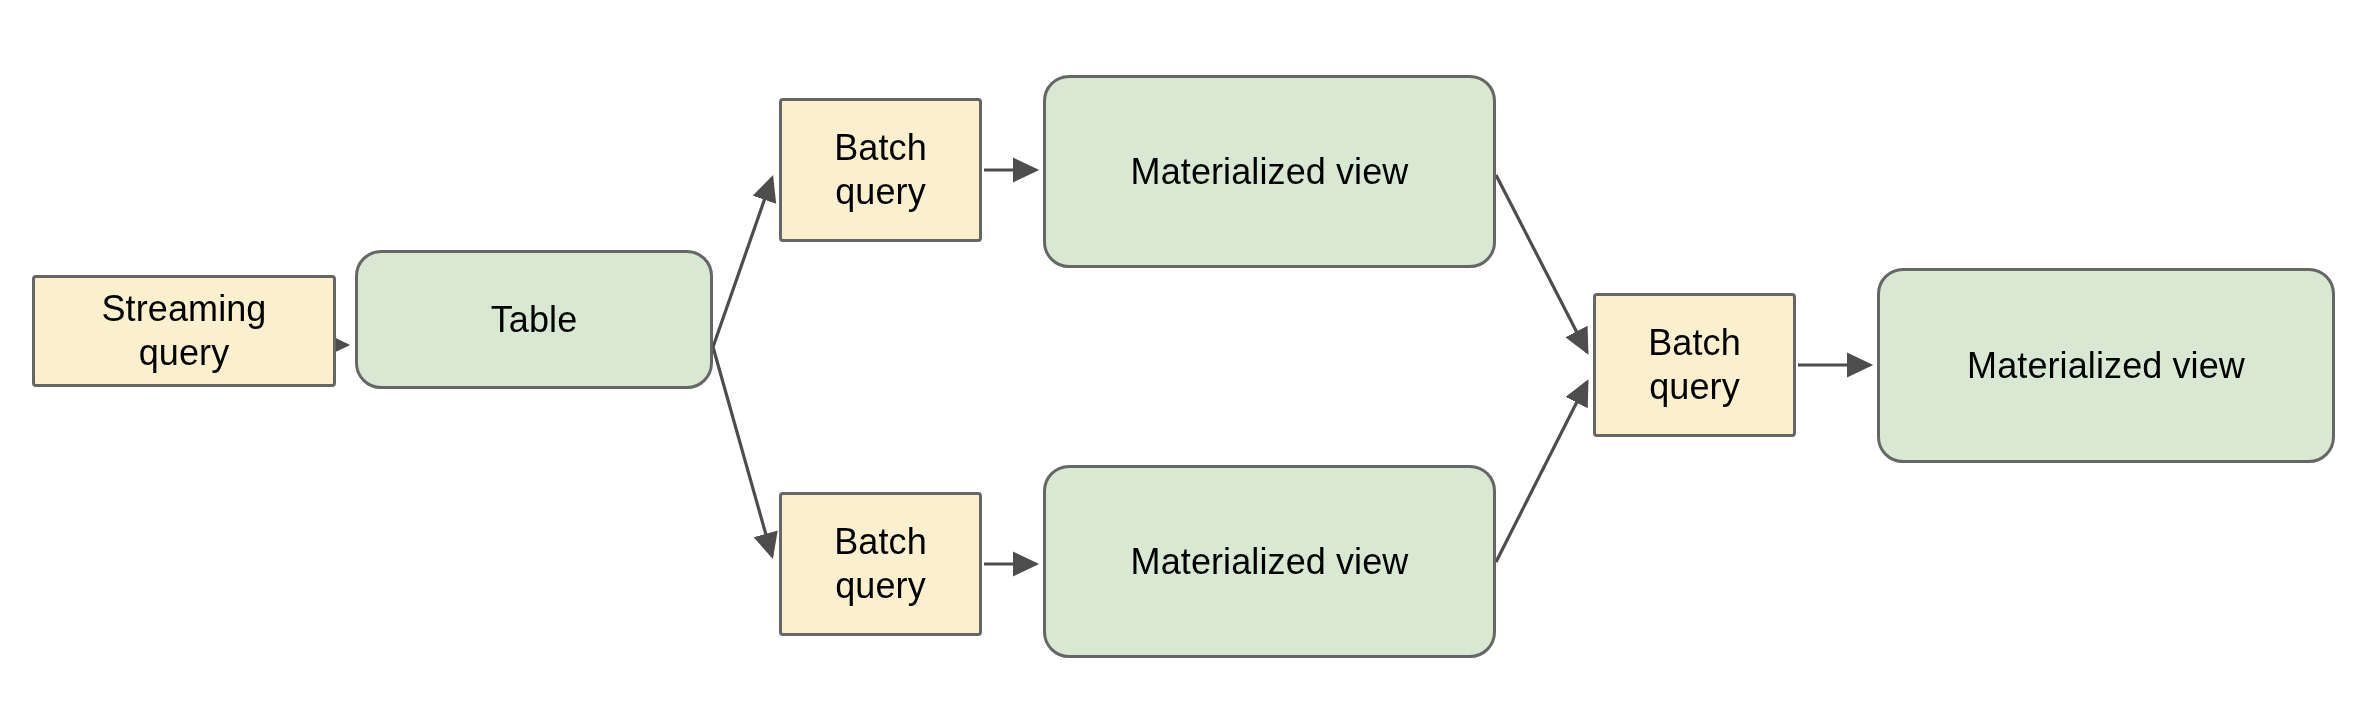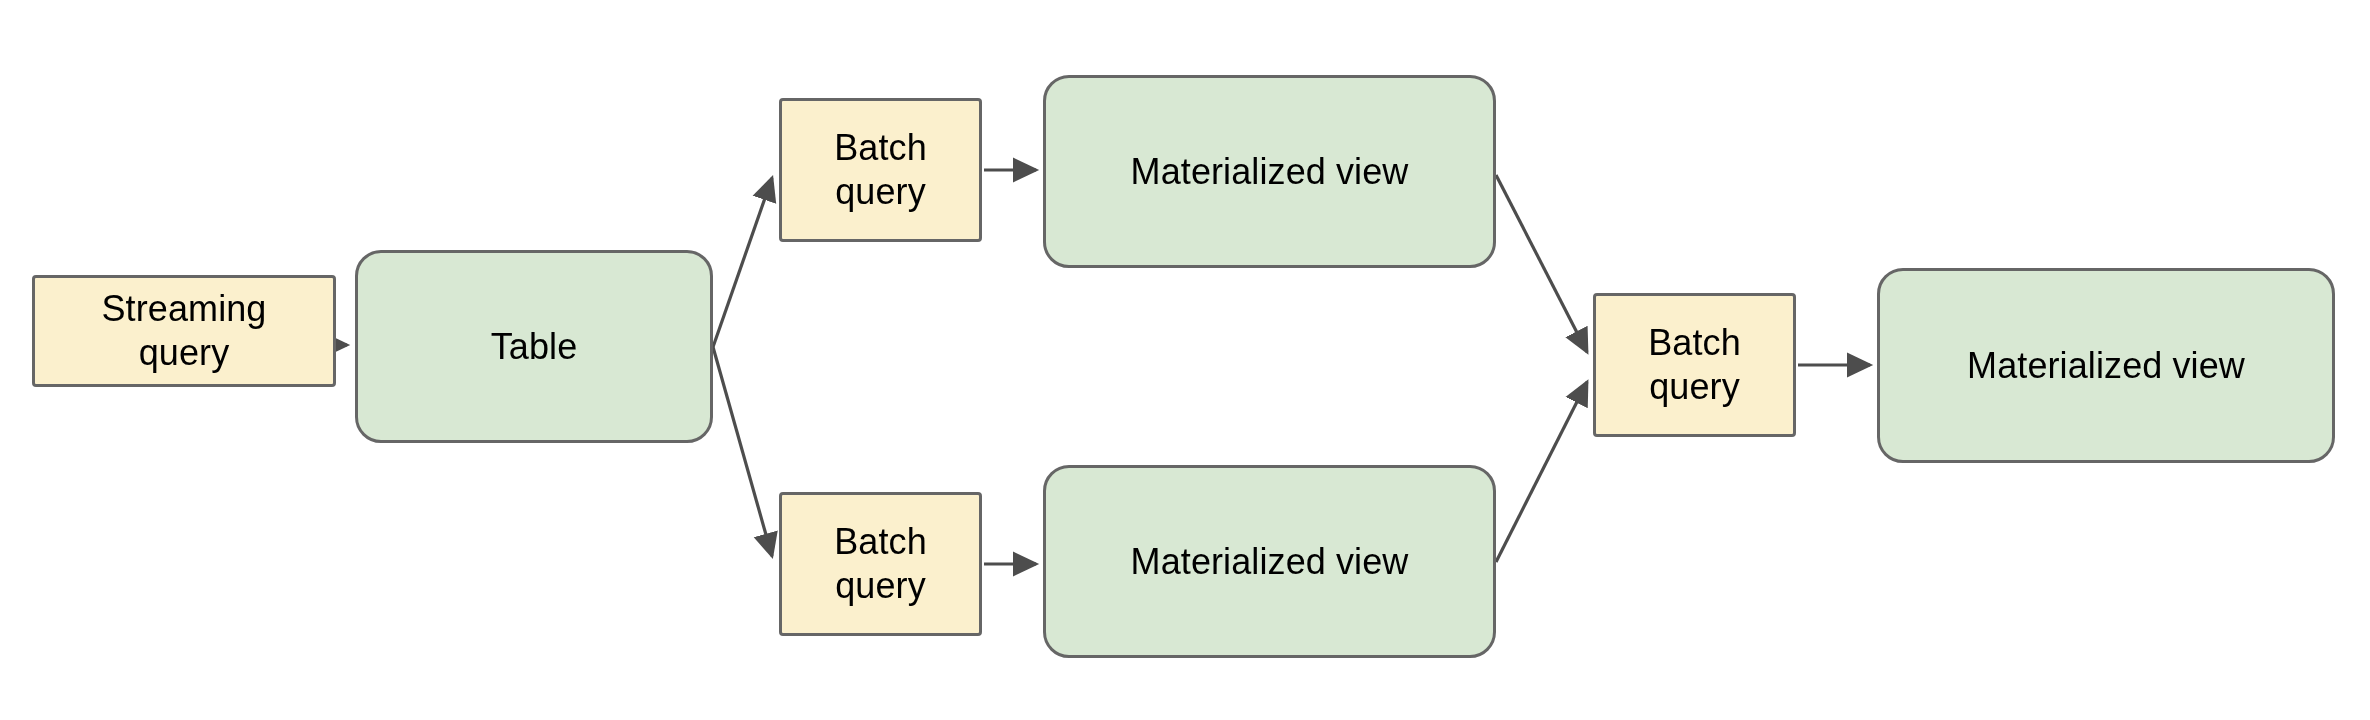--- a/index.html
+++ b/index.html
@@ -80,21 +80,21 @@
 
       <line x1="1798" y1="365" x2="1870" y2="365"></line>
     </g>
   </svg>
 
   <div class="node process" style="left:32px; top:275px; width:304px; height:112px;">
     <span class="label">Streaming
 query</span>
   </div>
 
-  <div class="node store" style="left:355px; top:250px; width:358px; height:193px;">
+  <div class="node store" style="left:355px; top:250px; width:358px; height:139px;">
     <span class="label">Table</span>
   </div>
 
   <div class="node process" style="left:779px; top:98px; width:203px; height:144px;">
     <span class="label">Batch
 query</span>
   </div>
 
   <div class="node store" style="left:1043px; top:75px; width:453px; height:193px;">
     <span class="label">Materialized view</span>

